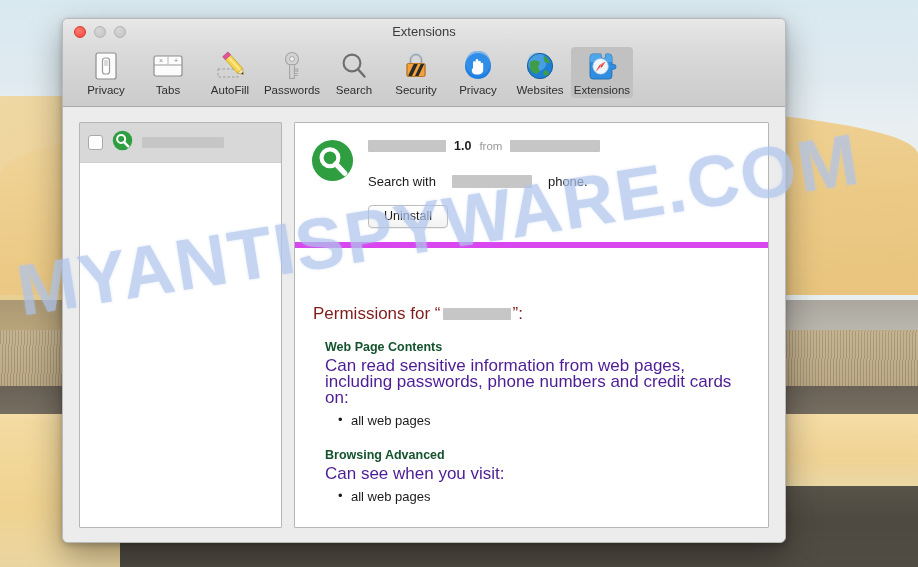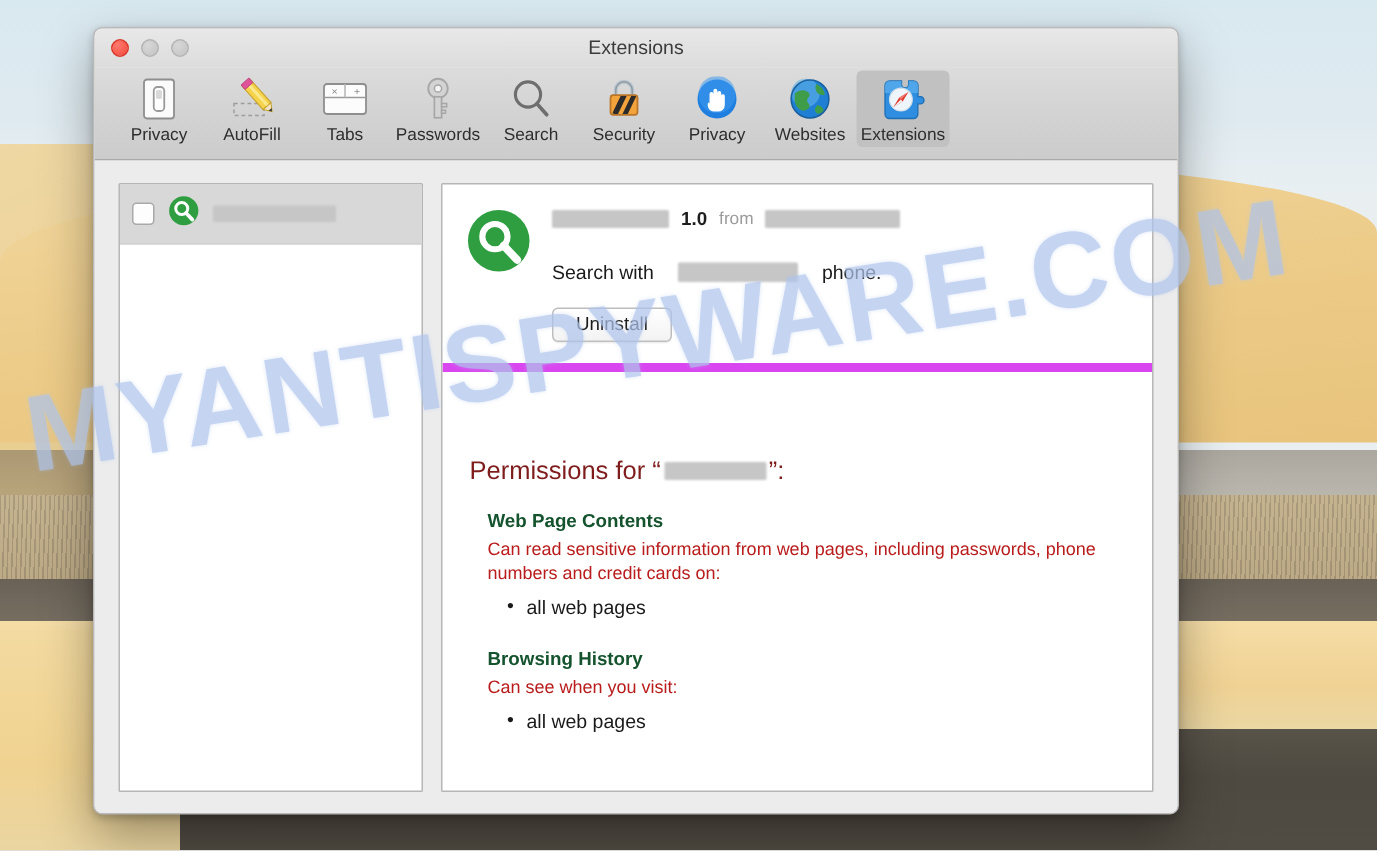--- a/index.html
+++ b/index.html
@@ -256,21 +256,21 @@
     margin-bottom: 16px;
     margin-top: 42px;
   }
   .r-permname { width: 68px; height: 12px; margin: 0 2px; }
   .perm-group { margin-left: 12px; margin-bottom: 4px; }
   .perm-title {
     font-size: 12.5px; font-weight: bold; color: #14532d;
     margin-bottom: 4px;
   }
   .perm-desc {
-    font-size: 12px; color: #b91c1c;
+    font-size: 17px; color: #4c1d95;
     line-height: 16px;
     max-width: 430px;
   }
   .perm-bullets {
     margin: 6px 0 0 0;
     padding: 0 0 0 26px;
     list-style: none;
   }
   .perm-bullets li {
     font-size: 13px; color: #1a1a1a;
@@ -319,45 +319,45 @@
             <rect x="3" y="2" width="20" height="26" rx="2" fill="#fbfbfb" stroke="#8e8e8e" stroke-width="1.2"></rect>
             <rect x="9.5" y="7" width="7" height="16" rx="2.5" fill="#ffffff" stroke="#9a9a9a" stroke-width="1.2"></rect>
             <rect x="11" y="9" width="4" height="6" rx="1.2" fill="#d9d9d9"></rect>
           </svg>
         </div>
         <div class="tb-label">Privacy</div>
       </div>
 
       <div class="tb-item">
         <div class="tb-icon">
+          <svg width="32" height="28" viewBox="0 0 32 28">
+            <rect x="2" y="4" width="28" height="20" rx="2" fill="#fcfcfc" stroke="#8e8e8e" stroke-width="1.2"></rect>
+            <line x1="2" y1="13" x2="30" y2="13" stroke="#9a9a9a" stroke-width="1"></line>
+            <line x1="16" y1="4" x2="16" y2="13" stroke="#b4b4b4" stroke-width="1"></line>
+            <text x="7" y="11" font-size="7" fill="#8a8a8a" font-family="Liberation Sans, sans-serif">×</text>
+            <text x="22" y="11" font-size="7" fill="#8a8a8a" font-family="Liberation Sans, sans-serif">+</text>
+          </svg>
+        </div>
+        <div class="tb-label">Tabs</div>
+      </div>
+
+      <div class="tb-item">
+        <div class="tb-icon">
           <svg width="32" height="30" viewBox="0 0 32 30">
             <rect x="4" y="18" width="20" height="8" fill="none" stroke="#9d9d9d" stroke-width="1" stroke-dasharray="2.5,2"></rect>
             <g transform="rotate(-42 20 13)">
               <rect x="16.5" y="1" width="7" height="21" fill="#f6d34b" stroke="#c9a62f" stroke-width="0.8"></rect>
               <rect x="19.5" y="1" width="2" height="21" fill="#fae88f"></rect>
               <polygon points="16.5,22 23.5,22 20,27" fill="#f2e4c4" stroke="#c9a62f" stroke-width="0.7"></polygon>
               <polygon points="18.6,25 21.4,25 20,27" fill="#3a3a3a"></polygon>
               <rect x="16.5" y="0" width="7" height="4" fill="#e0539b" stroke="#b8407c" stroke-width="0.6"></rect>
             </g>
           </svg>
         </div>
         <div class="tb-label">AutoFill</div>
-      </div>
-
-      <div class="tb-item">
-        <div class="tb-icon">
-          <svg width="32" height="28" viewBox="0 0 32 28">
-            <rect x="2" y="4" width="28" height="20" rx="2" fill="#fcfcfc" stroke="#8e8e8e" stroke-width="1.2"></rect>
-            <line x1="2" y1="13" x2="30" y2="13" stroke="#9a9a9a" stroke-width="1"></line>
-            <line x1="16" y1="4" x2="16" y2="13" stroke="#b4b4b4" stroke-width="1"></line>
-            <text x="7" y="11" font-size="7" fill="#8a8a8a" font-family="Liberation Sans, sans-serif">×</text>
-            <text x="22" y="11" font-size="7" fill="#8a8a8a" font-family="Liberation Sans, sans-serif">+</text>
-          </svg>
-        </div>
-        <div class="tb-label">Tabs</div>
       </div>
 
       <div class="tb-item">
         <div class="tb-icon">
           <svg width="22" height="30" viewBox="0 0 22 30">
             <circle cx="11" cy="8" r="6.5" fill="#d3d3d3" stroke="#a6a6a6" stroke-width="1.2"></circle>
             <circle cx="11" cy="8" r="2.4" fill="#f4f4f4" stroke="#a6a6a6" stroke-width="1"></circle>
             <rect x="8.6" y="13.5" width="4.8" height="14" fill="#d3d3d3" stroke="#a6a6a6" stroke-width="1.1"></rect>
             <rect x="13.4" y="18" width="3.4" height="2.2" fill="#d3d3d3" stroke="#a6a6a6" stroke-width="1"></rect>
             <rect x="13.4" y="22.5" width="2.6" height="2" fill="#d3d3d3" stroke="#a6a6a6" stroke-width="1"></rect>
@@ -487,21 +487,21 @@
             <div class="perm-title">Web Page Contents</div>
             <div class="perm-desc">Can read sensitive information from web pages, including passwords, phone numbers and credit cards on:</div>
             <ul class="perm-bullets">
               <li>all web pages</li>
             </ul>
           </div>
 
           <div class="gap"></div>
 
           <div class="perm-group">
-            <div class="perm-title">Browsing History</div>
+            <div class="perm-title">Browsing Advanced</div>
             <div class="perm-desc">Can see when you visit:</div>
             <ul class="perm-bullets">
               <li>all web pages</li>
             </ul>
           </div>
         </div>
 
       </div>
     </div>
   </div>

